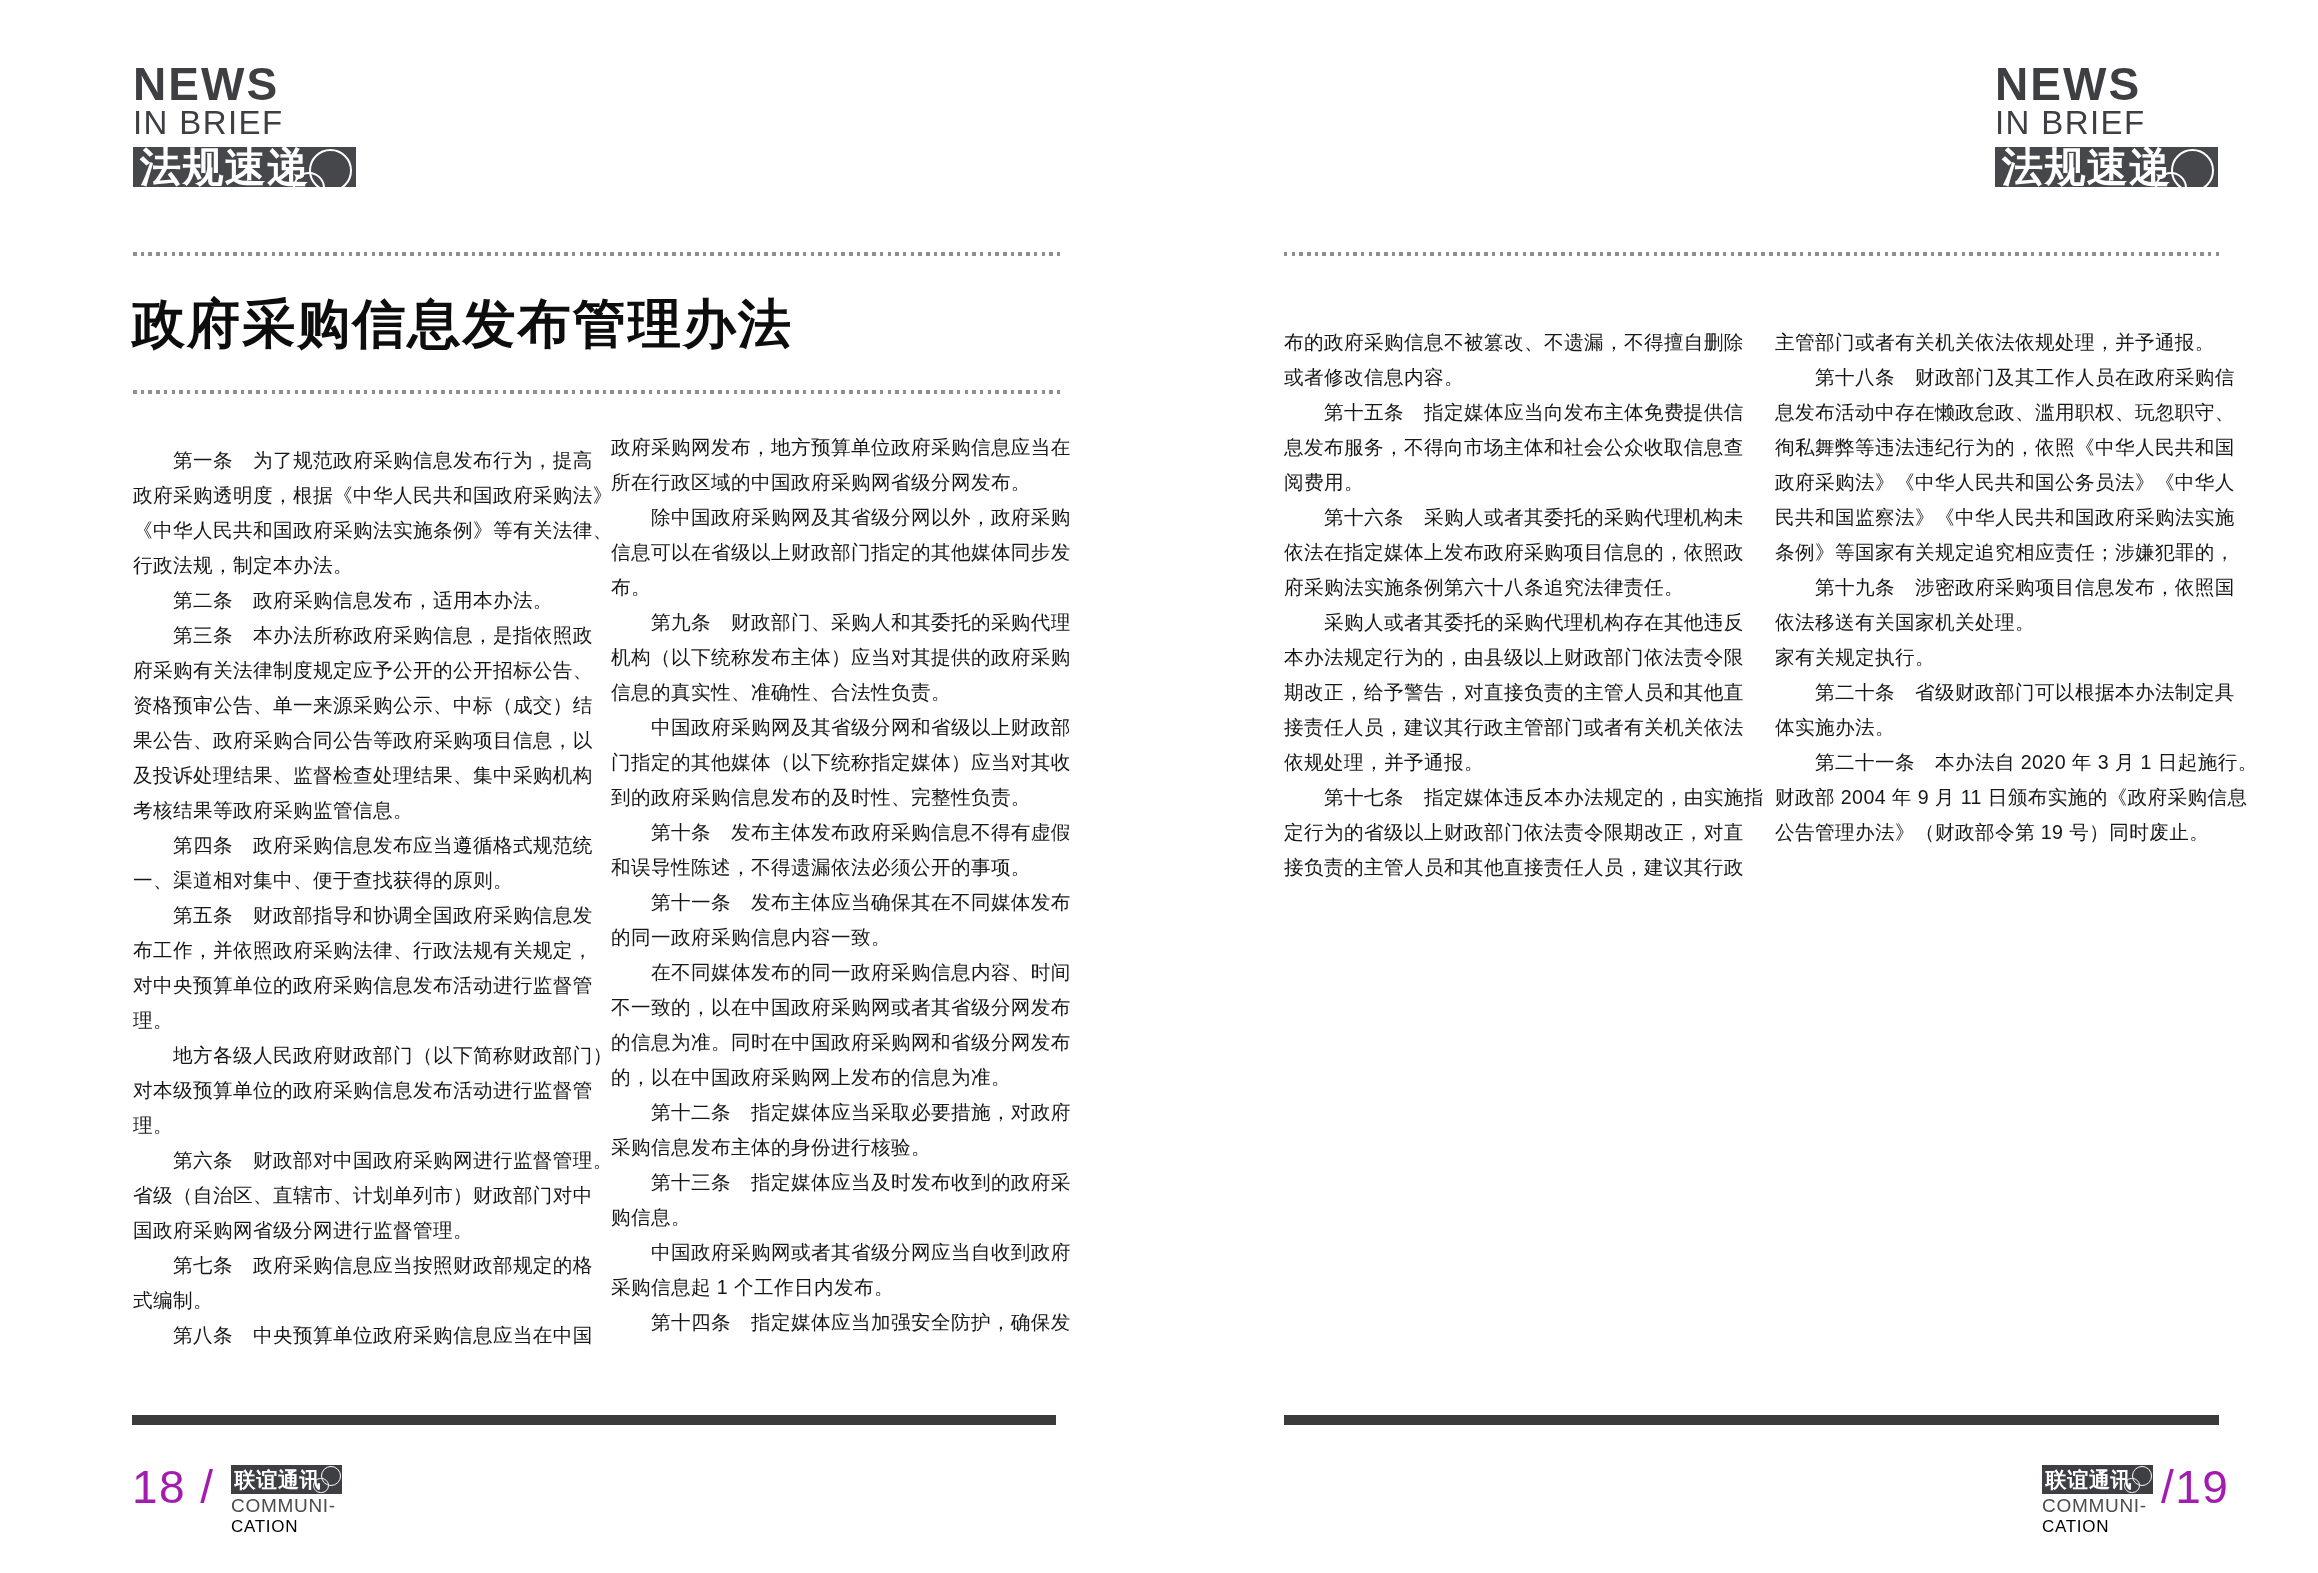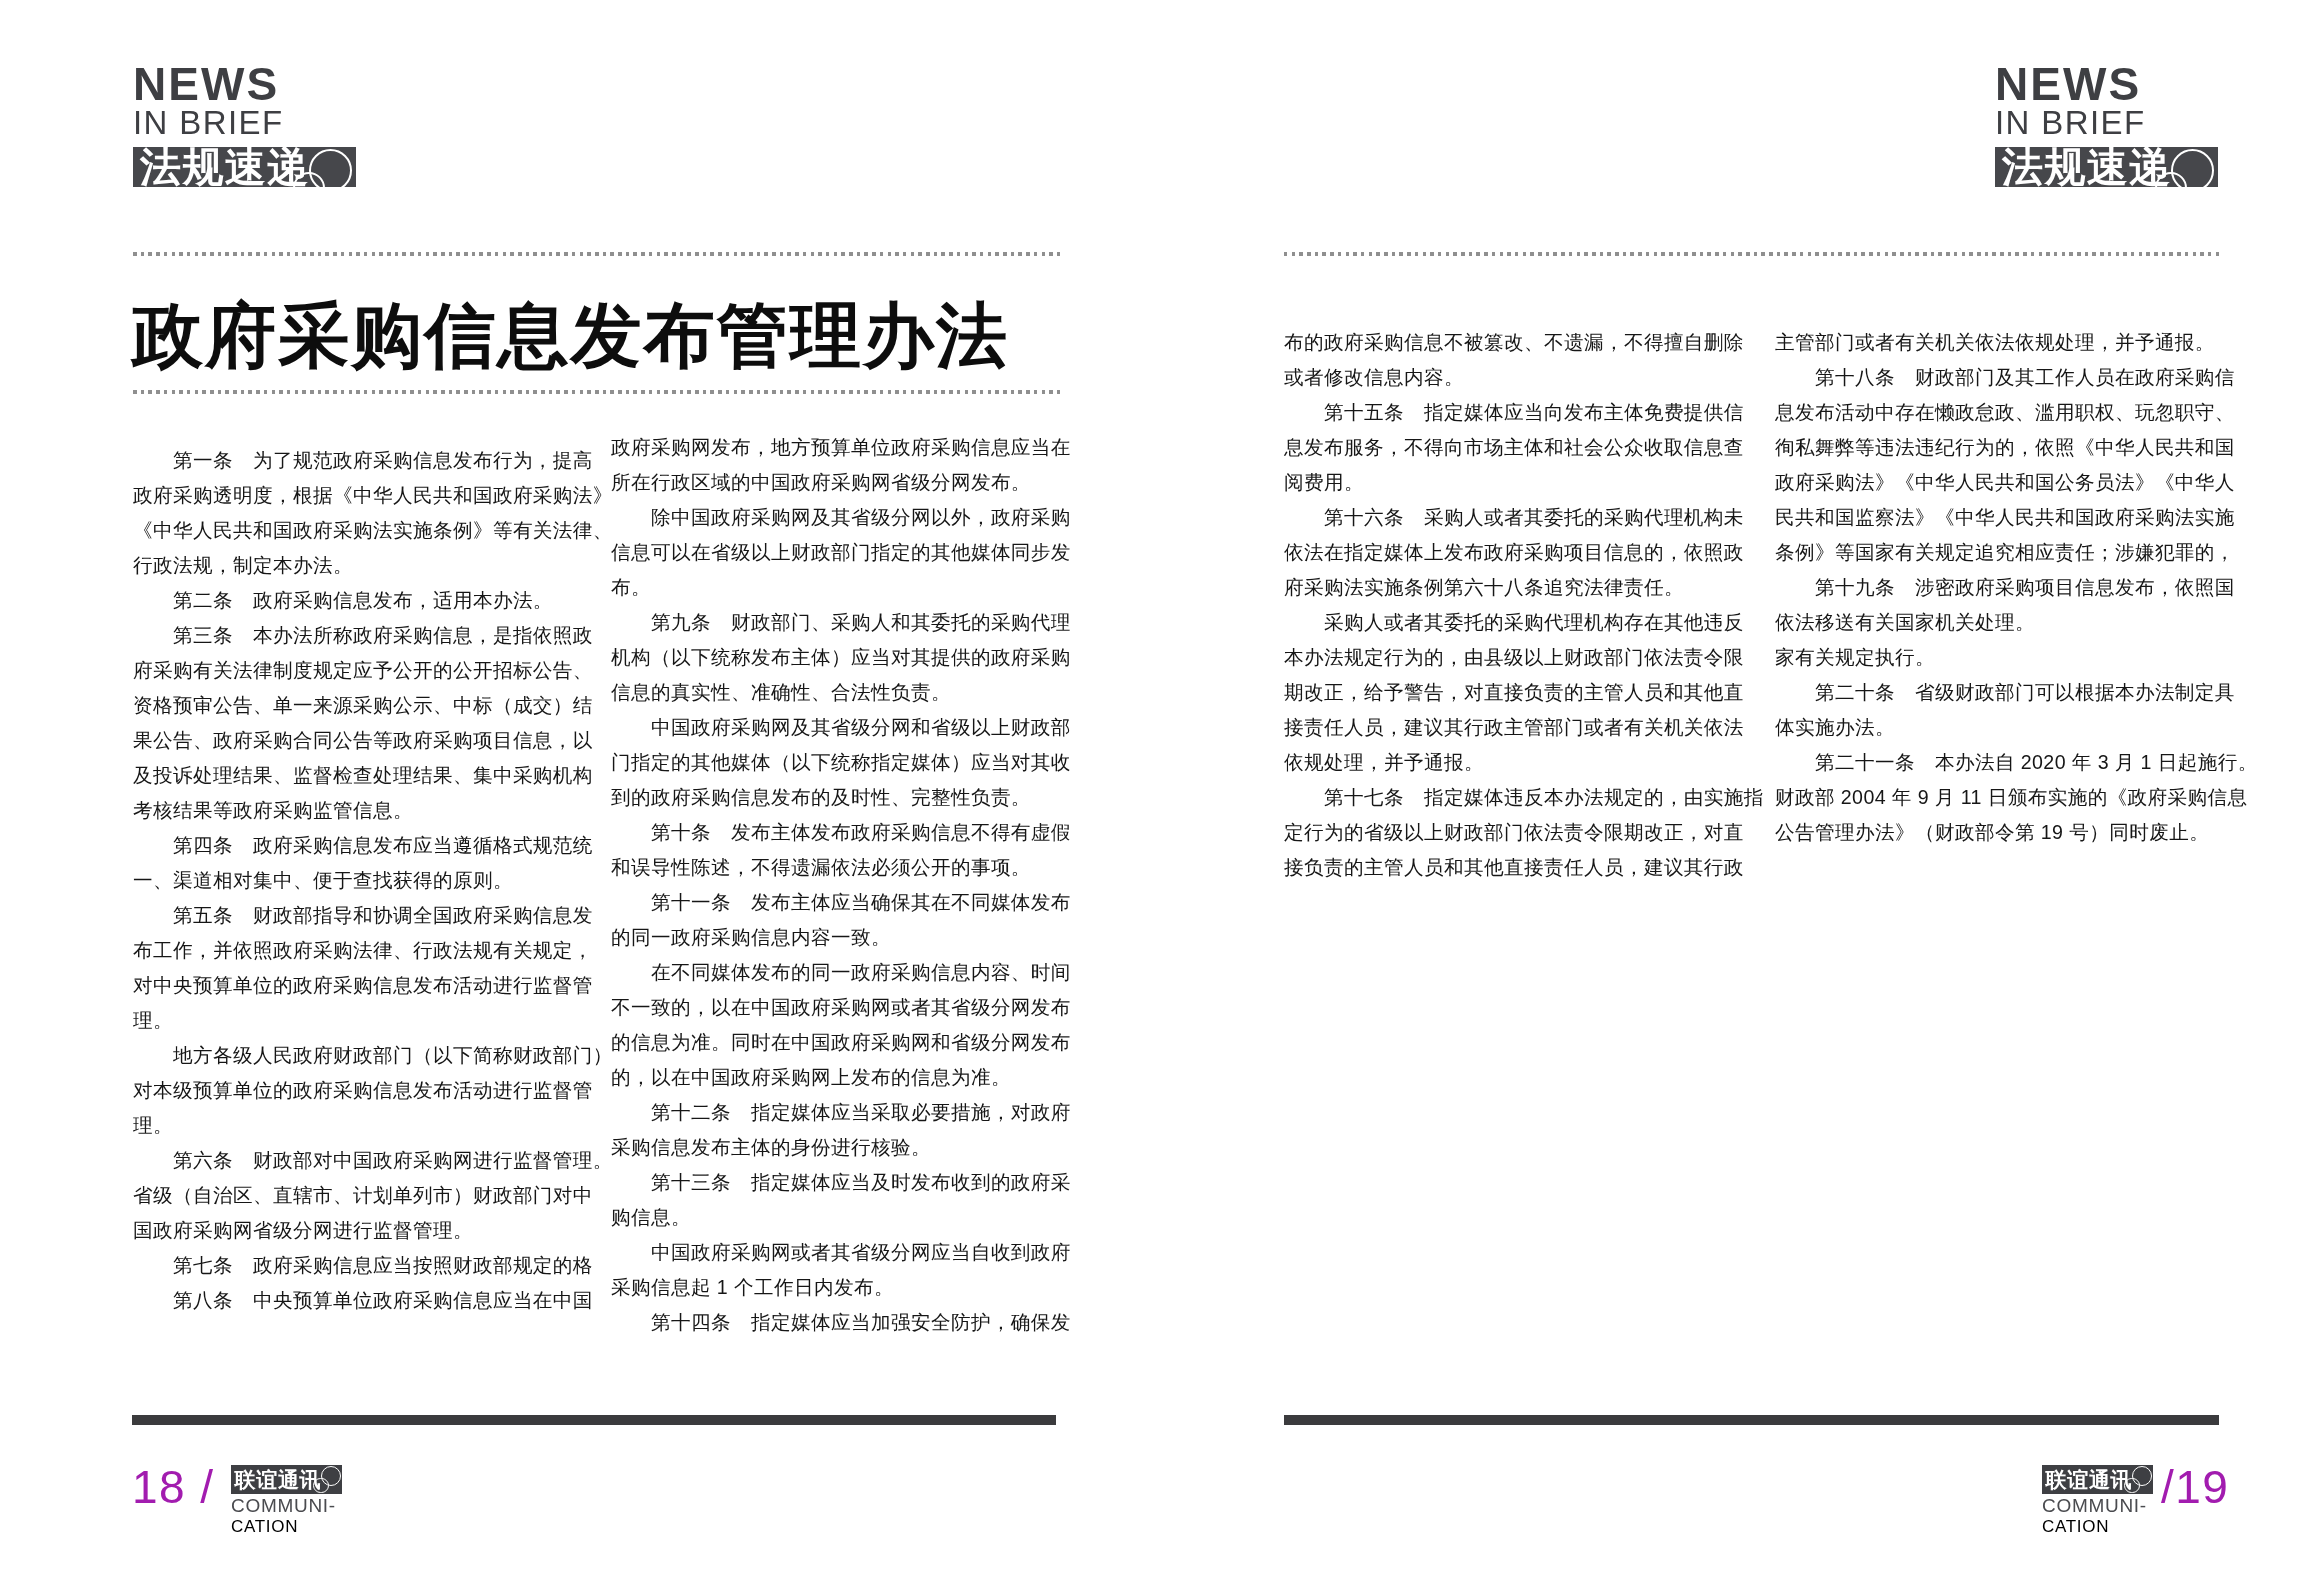--- a/index.html
+++ b/index.html
@@ -15,21 +15,21 @@
   .brand-badge-text{font-size:41px;font-weight:700;color:#ffffff;letter-spacing:1.4px;padding-left:7px;line-height:56px;}
   .circ{position:absolute;border:2.1px solid #ffffff;border-radius:50%;background:transparent;}
   .brand .c1{width:39px;height:39px;right:4.2px;top:1.4px;}
   .brand .c2{width:28px;height:28px;right:31px;top:25px;}
 
   
   .dotted{position:absolute;height:3.5px;
           background-image:repeating-linear-gradient(90deg,#8f8f8f 0 3.5px,transparent 3.5px 7.7px);}
 
   
-  .art-title{position:absolute;font-size:71px;font-weight:900;color:#0d0d0d;letter-spacing:2.1px;white-space:nowrap;}
+  .art-title{position:absolute;font-size:53px;font-weight:900;color:#0d0d0d;letter-spacing:2.1px;white-space:nowrap;}
 
   
   .col{position:absolute;width:463px;}
   .tline{height:35px;line-height:35px;font-size:19.6px;color:#161616;white-space:pre;letter-spacing:0.4px;}
 
   
   .footer-rule{position:absolute;height:9.8px;background:#3b3b3d;}
   .pagenum{position:absolute;font-size:46px;font-weight:300;color:#a21caf;letter-spacing:1.4px;}
   .mini-logo{position:absolute;width:154px;}
   .mini-badge{position:relative;width:111px;height:29.4px;background:#3e3f43;display:flex;align-items:center;overflow:visible;}
@@ -88,20 +88,21 @@
       <div class="tline">布工作，并依照政府采购法律、行政法规有关规定，</div>
       <div class="tline">对中央预算单位的政府采购信息发布活动进行监督管</div>
       <div class="tline">理。</div>
       <div class="tline">　　地方各级人民政府财政部门（以下简称财政部门）</div>
       <div class="tline">对本级预算单位的政府采购信息发布活动进行监督管</div>
       <div class="tline">理。</div>
       <div class="tline">　　第六条　财政部对中国政府采购网进行监督管理。</div>
       <div class="tline">省级（自治区、直辖市、计划单列市）财政部门对中</div>
       <div class="tline">国政府采购网省级分网进行监督管理。</div>
       <div class="tline">　　第七条　政府采购信息应当按照财政部规定的格</div>
+      <div class="tline">式编制。</div>
       <div class="tline">　　第八条　中央预算单位政府采购信息应当在中国</div>
     </div>
   <div class="col" style="left:611px;top:430px;">
       <div class="tline">政府采购网发布，地方预算单位政府采购信息应当在</div>
       <div class="tline">所在行政区域的中国政府采购网省级分网发布。</div>
       <div class="tline">　　除中国政府采购网及其省级分网以外，政府采购</div>
       <div class="tline">信息可以在省级以上财政部门指定的其他媒体同步发</div>
       <div class="tline">布。</div>
       <div class="tline">　　第九条　财政部门、采购人和其委托的采购代理</div>
       <div class="tline">机构（以下统称发布主体）应当对其提供的政府采购</div>

